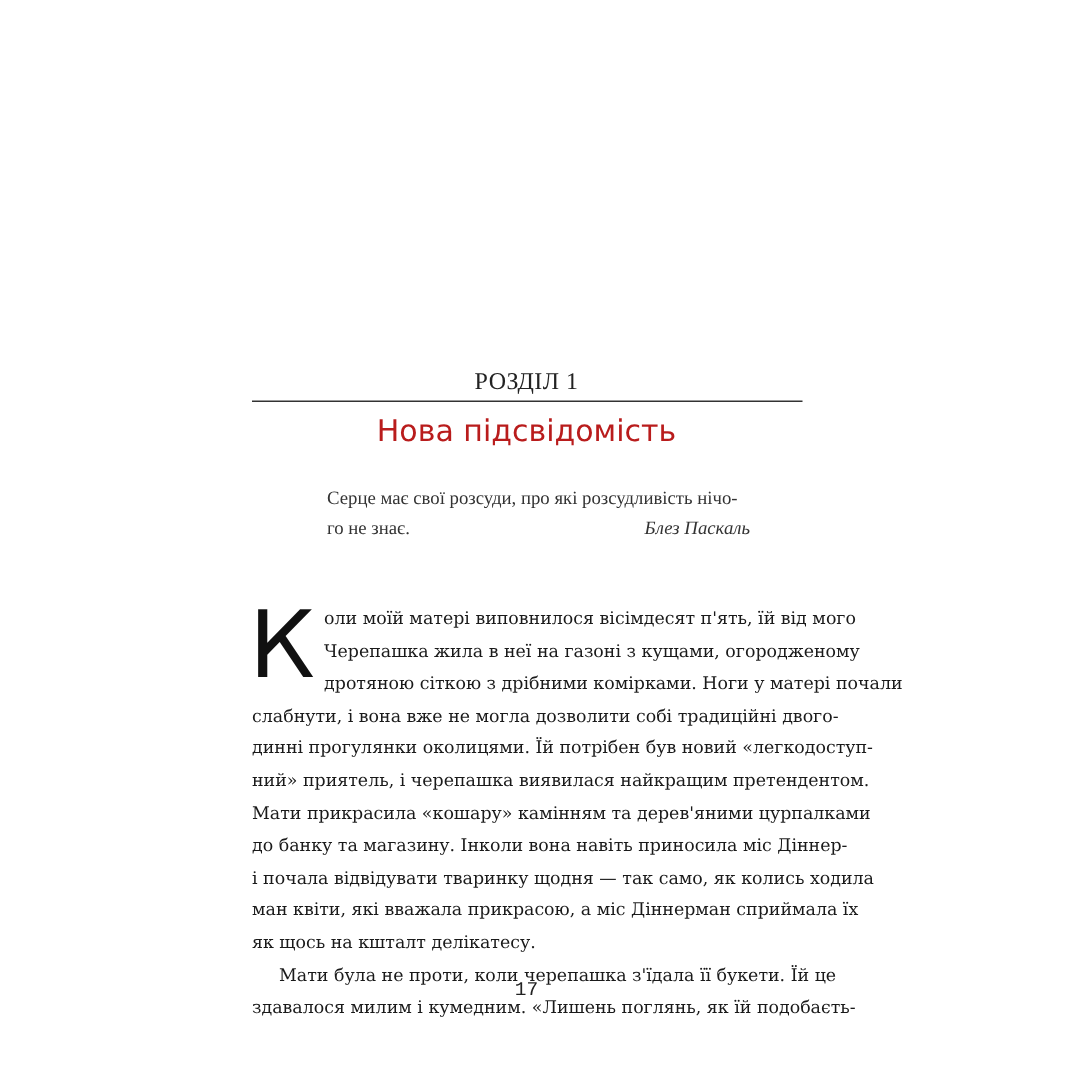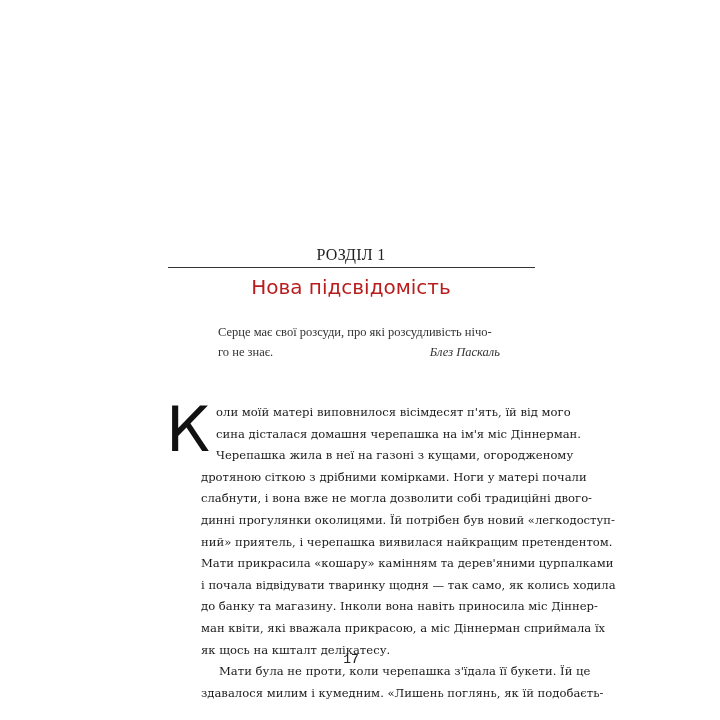--- a/index.html
+++ b/index.html
@@ -26,21 +26,21 @@
     .epigraph-author {
       position: absolute; left: 300px; width: 200px; top: 345px; text-align: right;
       font-family: "Liberation Serif", serif; font-style: italic; font-size: 12.5px; color: #333;
     }
     .body-text {
       position: absolute; left: 168px; width: 367px; top: 402px;
       font-family: "DejaVu Serif", serif; font-size: 11.6px; line-height: 21.6px;
       text-align: justify; color: #1a1a1a;
     }
     .body-text p { margin: 0; }
-    .line { display: block; text-align: justify; text-align-last: justify; white-space: nowrap; margin-left: 33px; }
+    .line { display: block; text-align: justify; text-align-last: justify; white-space: nowrap; }
     .line.last { text-align-last: left; }
     .dropcap {
       float: left; font-family: "DejaVu Sans", sans-serif; font-size: 62px;
       line-height: 52px; height: 60px; margin: 2px 6px 0 -2px; color: #111;
     }
     .page-number {
       position: absolute; left: 166px; width: 370px; top: 652px; text-align: center;
       font-family: Liberation Mono, monospace; font-size: 13px; color: #222;
     }
   </style>
@@ -55,29 +55,28 @@
   <div class="epigraph">
     <span>Серце має свої розсуди, про які розсудливість нічо-</span><br>
     <span>го не знає.</span>
   </div>
   <div class="epigraph-author">Блез Паскаль</div>
 
   <div class="body-text">
     <p>
       <span class="dropcap">К</span>
       <span class="line">оли моїй матері виповнилося вісімдесят п'ять, їй від мого</span>
-      <span class="line">сина дісталася домашня черепашка на ім'я міс Діннерман.</span>
       <span class="line">Черепашка жила в неї на газоні з кущами, огородженому</span>
       <span class="line">дротяною сіткою з дрібними комірками. Ноги у матері почали</span>
       <span class="line">слабнути, і вона вже не могла дозволити собі традиційні двого-</span>
       <span class="line">динні прогулянки околицями. Їй потрібен був новий «легкодоступ-</span>
       <span class="line">ний» приятель, і черепашка виявилася найкращим претендентом.</span>
       <span class="line">Мати прикрасила «кошару» камінням та дерев'яними цурпалками</span>
+      <span class="line">до банку та магазину. Інколи вона навіть приносила міс Діннер-</span>
       <span class="line">і почала відвідувати тваринку щодня — так само, як колись ходила</span>
-      <span class="line">до банку та магазину. Інколи вона навіть приносила міс Діннер-</span>
       <span class="line">ман квіти, які вважала прикрасою, а міс Діннерман сприймала їх</span>
       <span class="line last">як щось на кшталт делікатесу.</span>
     </p>
     <p>
       <span class="line" style="padding-left:18px;box-sizing:border-box;">Мати була не проти, коли черепашка з'їдала її букети. Їй це</span>
       <span class="line">здавалося милим і кумедним. «Лишень поглянь, як їй подобаєть-</span>
     </p>
   </div>
 
   <div class="page-number">17</div>

